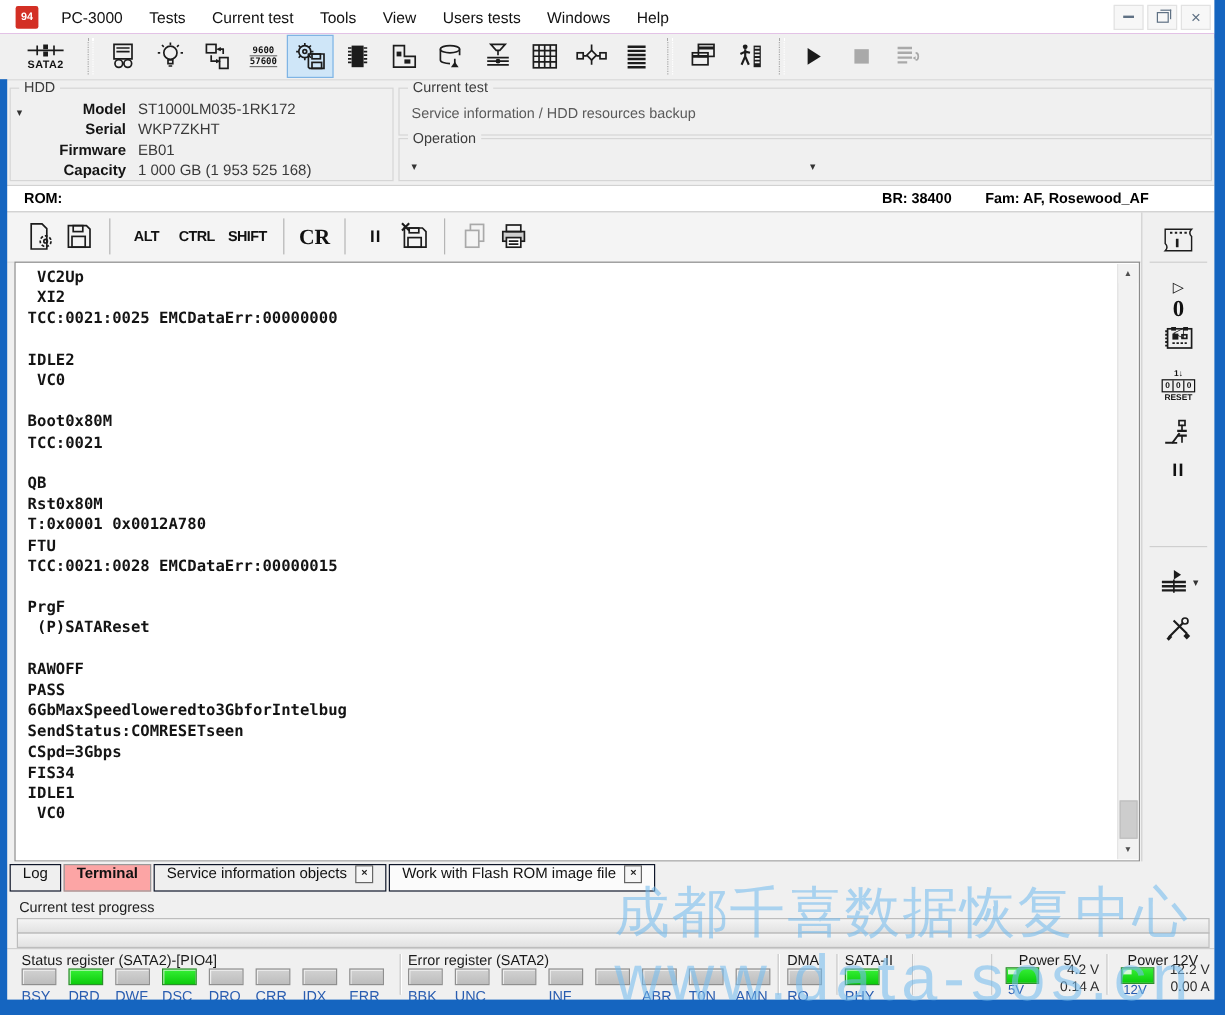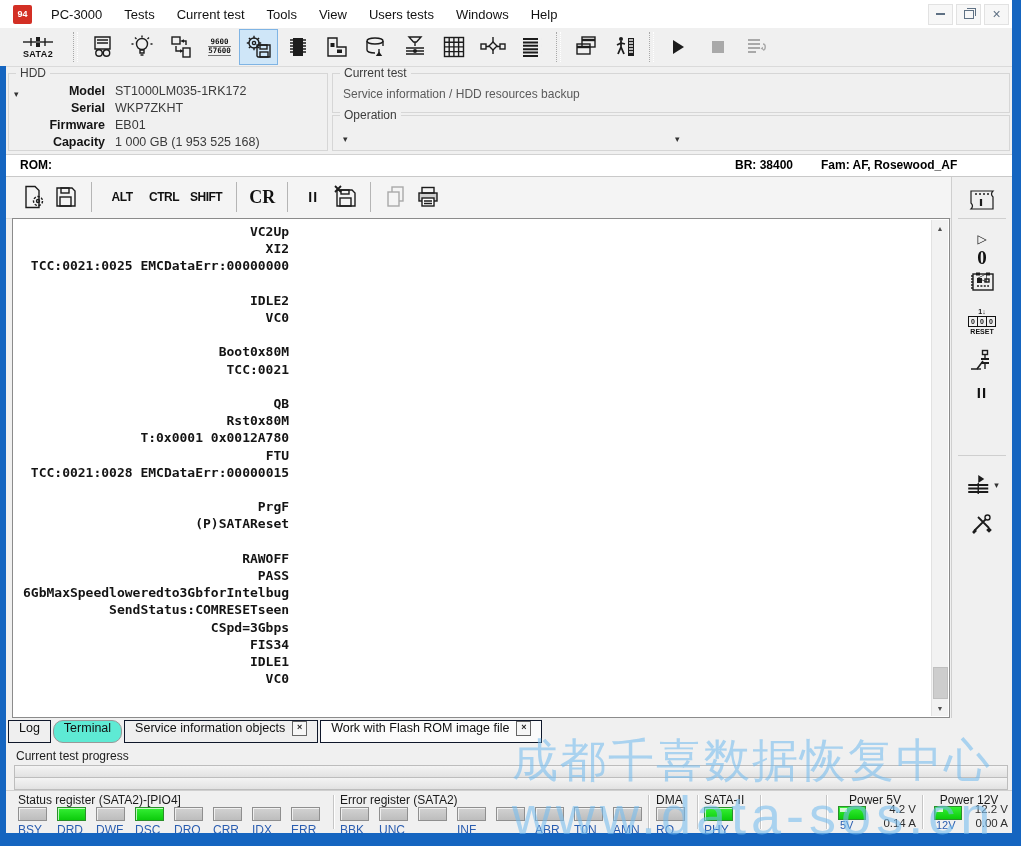--- a/index.html
+++ b/index.html
@@ -56,41 +56,41 @@
   
   .termwrap{position:absolute;top:176px;left:6px;right:9px;height:542px;background:#f0f0f0;}
   .term-main{position:absolute;left:0;right:60px;top:0;bottom:0;}
   .term-toolbar{position:absolute;left:0;right:0;top:0;height:42px;background:#f4f4f4;border-bottom:1px solid #dcdcdc;display:flex;align-items:center;padding-left:12px;}
   .tt-btn{height:30px;min-width:32px;display:flex;align-items:center;justify-content:center;color:#111;}
   .tt-sep{width:1px;height:30px;background:#b5b5b5;margin:0 9px;}
   .tt-key{font-size:12px;font-weight:bold;letter-spacing:-.5px;font-family:"Liberation Sans",sans-serif;padding:0 5px;}
   .tt-cr{font-size:18px;font-weight:bold;font-family:"Liberation Serif",serif;}
   .tt-pause{font-size:14px;font-weight:bold;letter-spacing:1px;}
   .term-screen{position:absolute;left:6px;right:2px;top:42px;bottom:0;background:#fff;border:1px solid #8b8b8b;}
-  .term-pre{position:absolute;left:10px;top:4px;margin:0;font-family:"DejaVu Sans Mono",monospace;font-size:13px;line-height:17.2px;font-weight:bold;color:#141414;white-space:pre;text-align:right;}
+  .term-pre{position:absolute;left:10px;top:4px;margin:0;font-family:"DejaVu Sans Mono",monospace;font-size:13px;line-height:17.2px;font-weight:bold;color:#141414;white-space:pre;}
   .vscroll{position:absolute;top:1px;right:1px;bottom:1px;width:16px;background:#f2f2f2;border-left:1px solid #e2e2e2;}
   .vs-arrow{position:absolute;left:0;width:16px;height:16px;display:flex;align-items:center;justify-content:center;font-size:7px;color:#4f4f4f;background:#f2f2f2;}
   .vs-up{top:0;}.vs-down{bottom:0;}
   .vs-thumb{position:absolute;left:1px;width:13px;bottom:17px;height:30px;background:#cdcdcd;border:1px solid #bfbfbf;}
   
   .term-sidebar{position:absolute;right:0;top:0;width:60px;bottom:0;background:#f0f0f0;border-left:1px solid #cfcfcf;}
   .sb-icon{position:absolute;left:50%;transform:translateX(-50%);display:flex;flex-direction:column;align-items:center;color:#111;}
   .sb-sep{position:absolute;left:6px;right:6px;height:1px;background:#cfcfcf;}
   .zero-ic{font-size:12px;display:flex;align-items:center;gap:1px;}
   .zero-ic b{font-size:19px;font-family:"Liberation Serif",serif;}
   .reset-ic{font-size:7px;font-weight:bold;text-align:center;line-height:7px;}
   .reset-boxes{display:flex;border:1px solid #111;margin:1px 0;}
   .reset-boxes span{width:8px;height:9px;border-right:1px solid #111;font-size:7px;line-height:9px;}
   .reset-boxes span:last-child{border-right:none;}
   .sb-pause{font-size:15px;font-weight:bold;letter-spacing:1px;}
   .start-row{flex-direction:row !important;gap:3px;align-items:center;}
   
   .tabsrow{position:absolute;top:718px;left:6px;right:9px;height:28px;background:#f0f0f0;display:flex;align-items:flex-start;padding-top:2px;z-index:4;}
   .tab{height:21px;padding:0 10px;margin-left:2px;display:flex;gap:7px;font-size:12.5px;color:#111;border:1px solid #0f172a;background:#efefef;}
-  .tab.active{background:#5eead4;font-weight:normal;border-color:#999;border-radius:10px;}
+  .tab.active{background:#fca5a5;font-weight:bold;border-color:#999;}
   .tab.white{background:#fbfbfb;}
   .tab-x{width:13px;height:13px;border:1px solid #666;background:#f6f6f6;font-size:9px;line-height:11px;text-align:center;font-weight:bold;color:#222;}
   
   .progress-area{position:absolute;top:746px;left:6px;right:9px;height:44px;background:#f0f0f0;z-index:3;}
   .progress-label{position:absolute;left:10px;top:3px;font-size:12px;color:#1c1c1c;}
   .pbar{position:absolute;left:8px;right:4px;height:11px;border:1px solid #bdbdbd;background:linear-gradient(#f4f4f4,#e2e2e2);}
   .pbar1{top:19px;}.pbar2{top:31px;}
   
   .statusbar{position:absolute;top:790px;left:6px;right:9px;height:42px;background:#f0f0f0;border-top:1px solid #cfcfcf;z-index:3;font-size:12px;}
   .sgroup{position:absolute;top:0;height:42px;}

